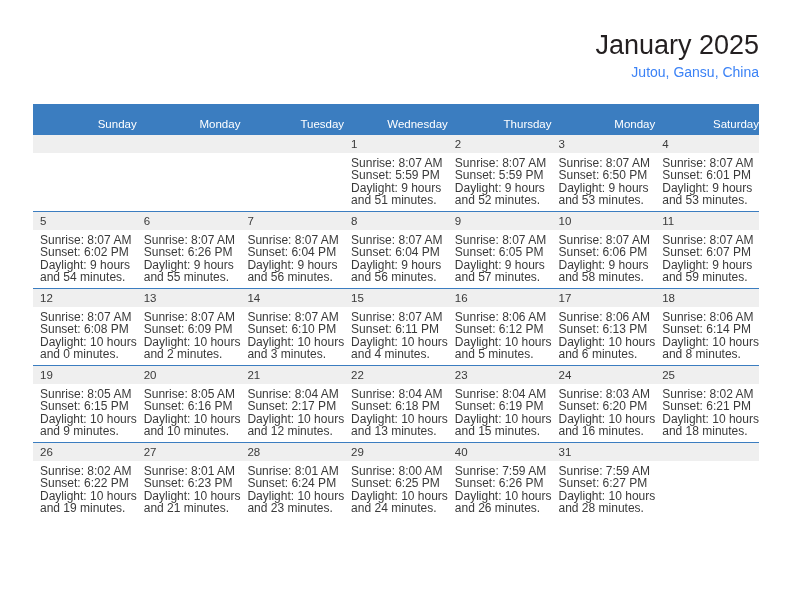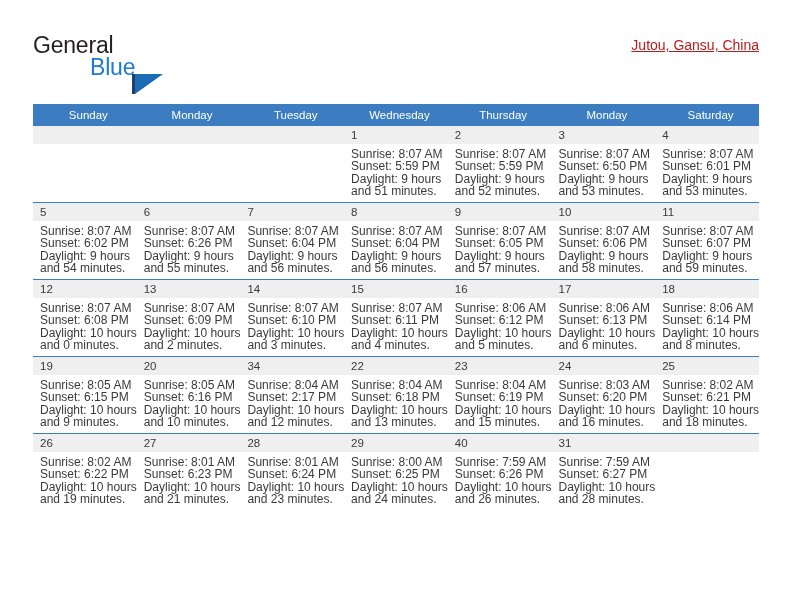--- a/index.html
+++ b/index.html
@@ -79,43 +79,42 @@
     text-align: right;
   }
   .month-title {
     font-size: 27px;
     color: #231f20;
     line-height: 34px;
     white-space: nowrap;
   }
   .location-subtitle {
     font-size: 14px;
-    color: #b91c1c;
+    color: #3b82f6;
     line-height: 20px;
-    margin-top: 7px;
+    margin-top: 0;
     white-space: nowrap;
-    text-decoration: underline;
   }
 
   
   .calendar {
     position: absolute;
     left: 33px;
     top: 104px;
     width: 726px;
     border-collapse: collapse;
     table-layout: fixed;
   }
   .calendar th {
     background: #3b7dc0;
     color: #ffffff;
     font-size: 11.5px;
     font-weight: normal;
-    text-align: center;
-    padding: 5px 0 5px 7px;
+    text-align: right;
+    padding: 14px 0 5px 7px;
     height: 11px;
     border: none;
     margin-top: 26px;
   }
   .calendar td {
     vertical-align: top;
     padding: 0;
     border-top: 1.5px solid #3b7dc0;
     height: 76px;
     width: 103.7px;
@@ -146,28 +145,23 @@
   }
   td.empty .cell-body { visibility: hidden; }
 </style>
 </head>
 <body>
 
 <div class="page">
 
   <div class="header">
 
-    <div class="logo">
-      <span class="logo-general">General</span>
-      <span class="logo-blue">Blue</span>
-      <span class="logo-flagbar"></span>
-      <span class="logo-flag"></span>
-    </div>
 
     <div class="title-block">
+      <div class="month-title">January 2025</div>
       <div class="location-subtitle">Jutou, Gansu, China</div>
     </div>
 
   </div>
 
   <table class="calendar">
     <thead>
       <tr>
         <th>Sunday</th>
         <th>Monday</th>
@@ -387,21 +381,21 @@
           <td>
             <div class="daynum">20</div>
             <div class="cell-body">
               <div>Sunrise: 8:05 AM</div>
               <div>Sunset: 6:16 PM</div>
               <div>Daylight: 10 hours</div>
               <div>and 10 minutes.</div>
             </div>
           </td>
           <td>
-            <div class="daynum">34</div>
+            <div class="daynum">21</div>
             <div class="cell-body">
               <div>Sunrise: 8:04 AM</div>
               <div>Sunset: 2:17 PM</div>
               <div>Daylight: 10 hours</div>
               <div>and 12 minutes.</div>
             </div>
           </td>
           <td>
             <div class="daynum">22</div>
             <div class="cell-body">

